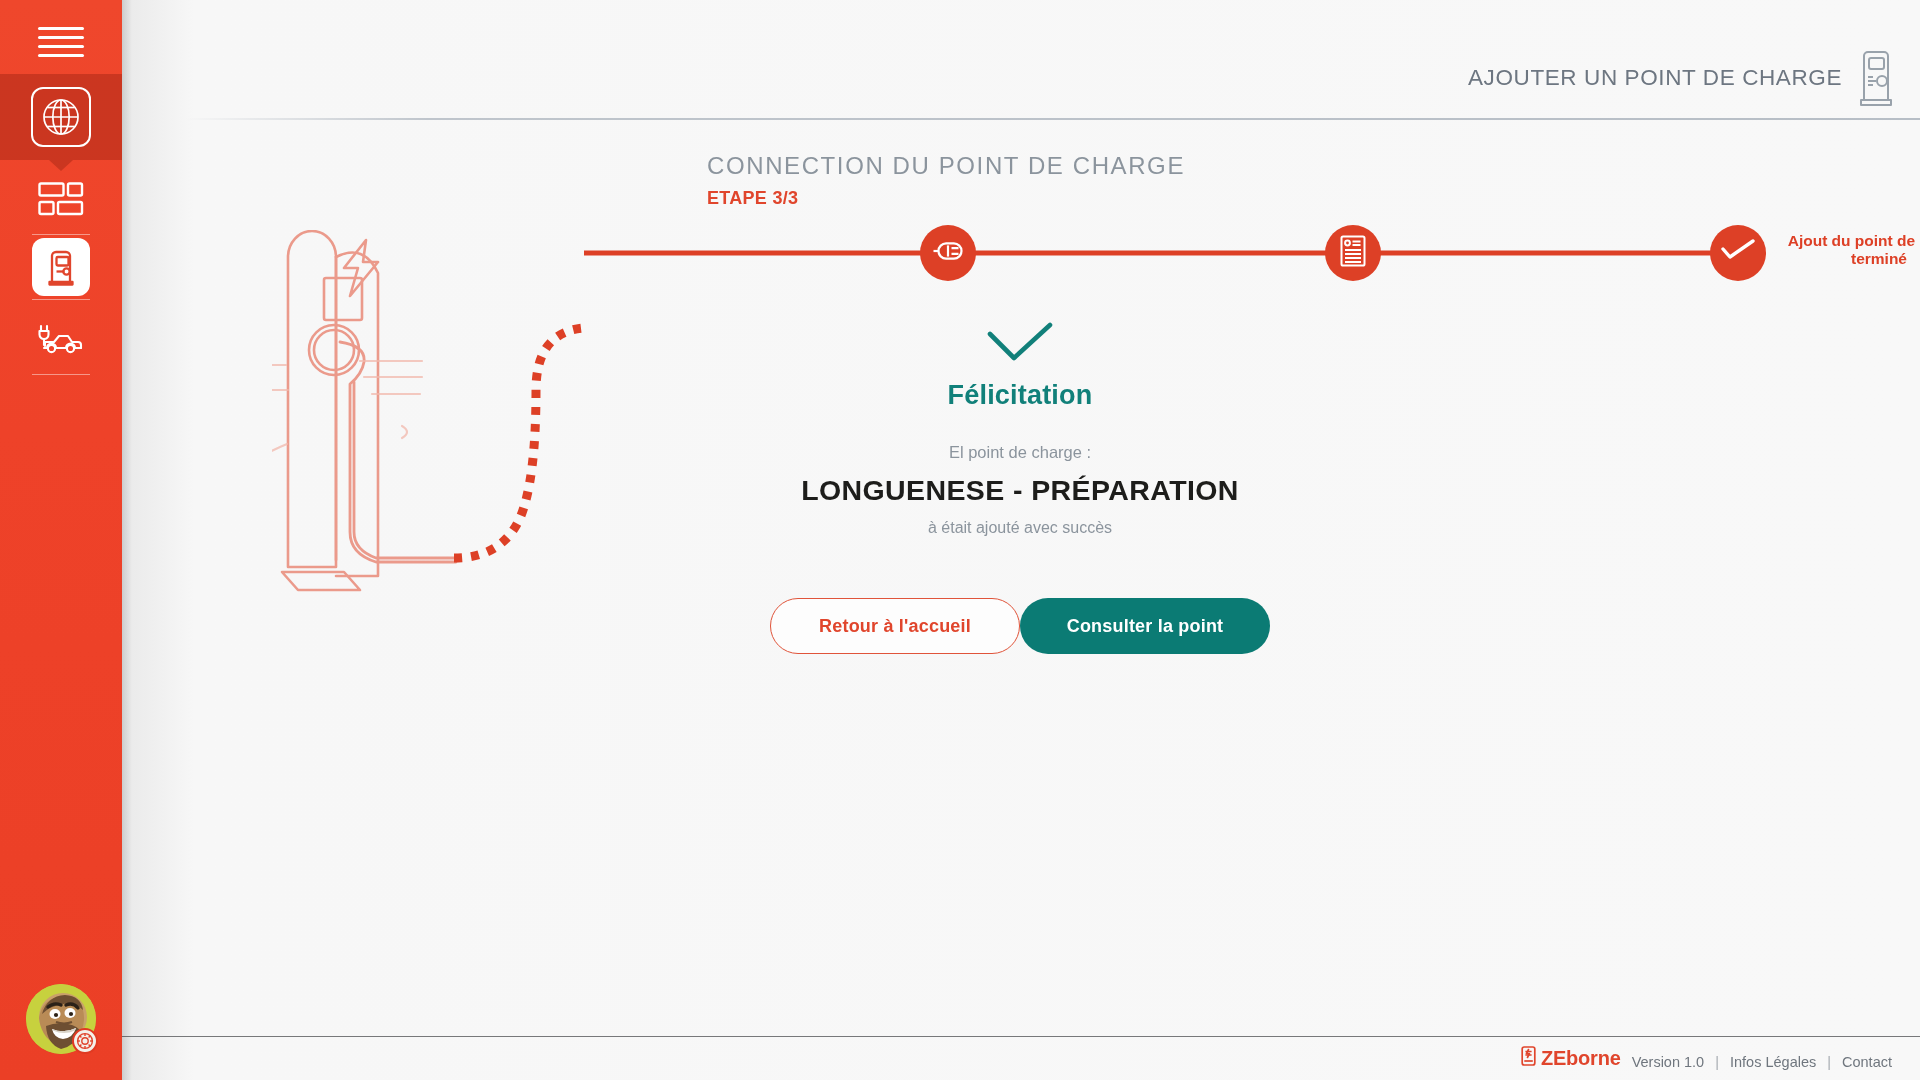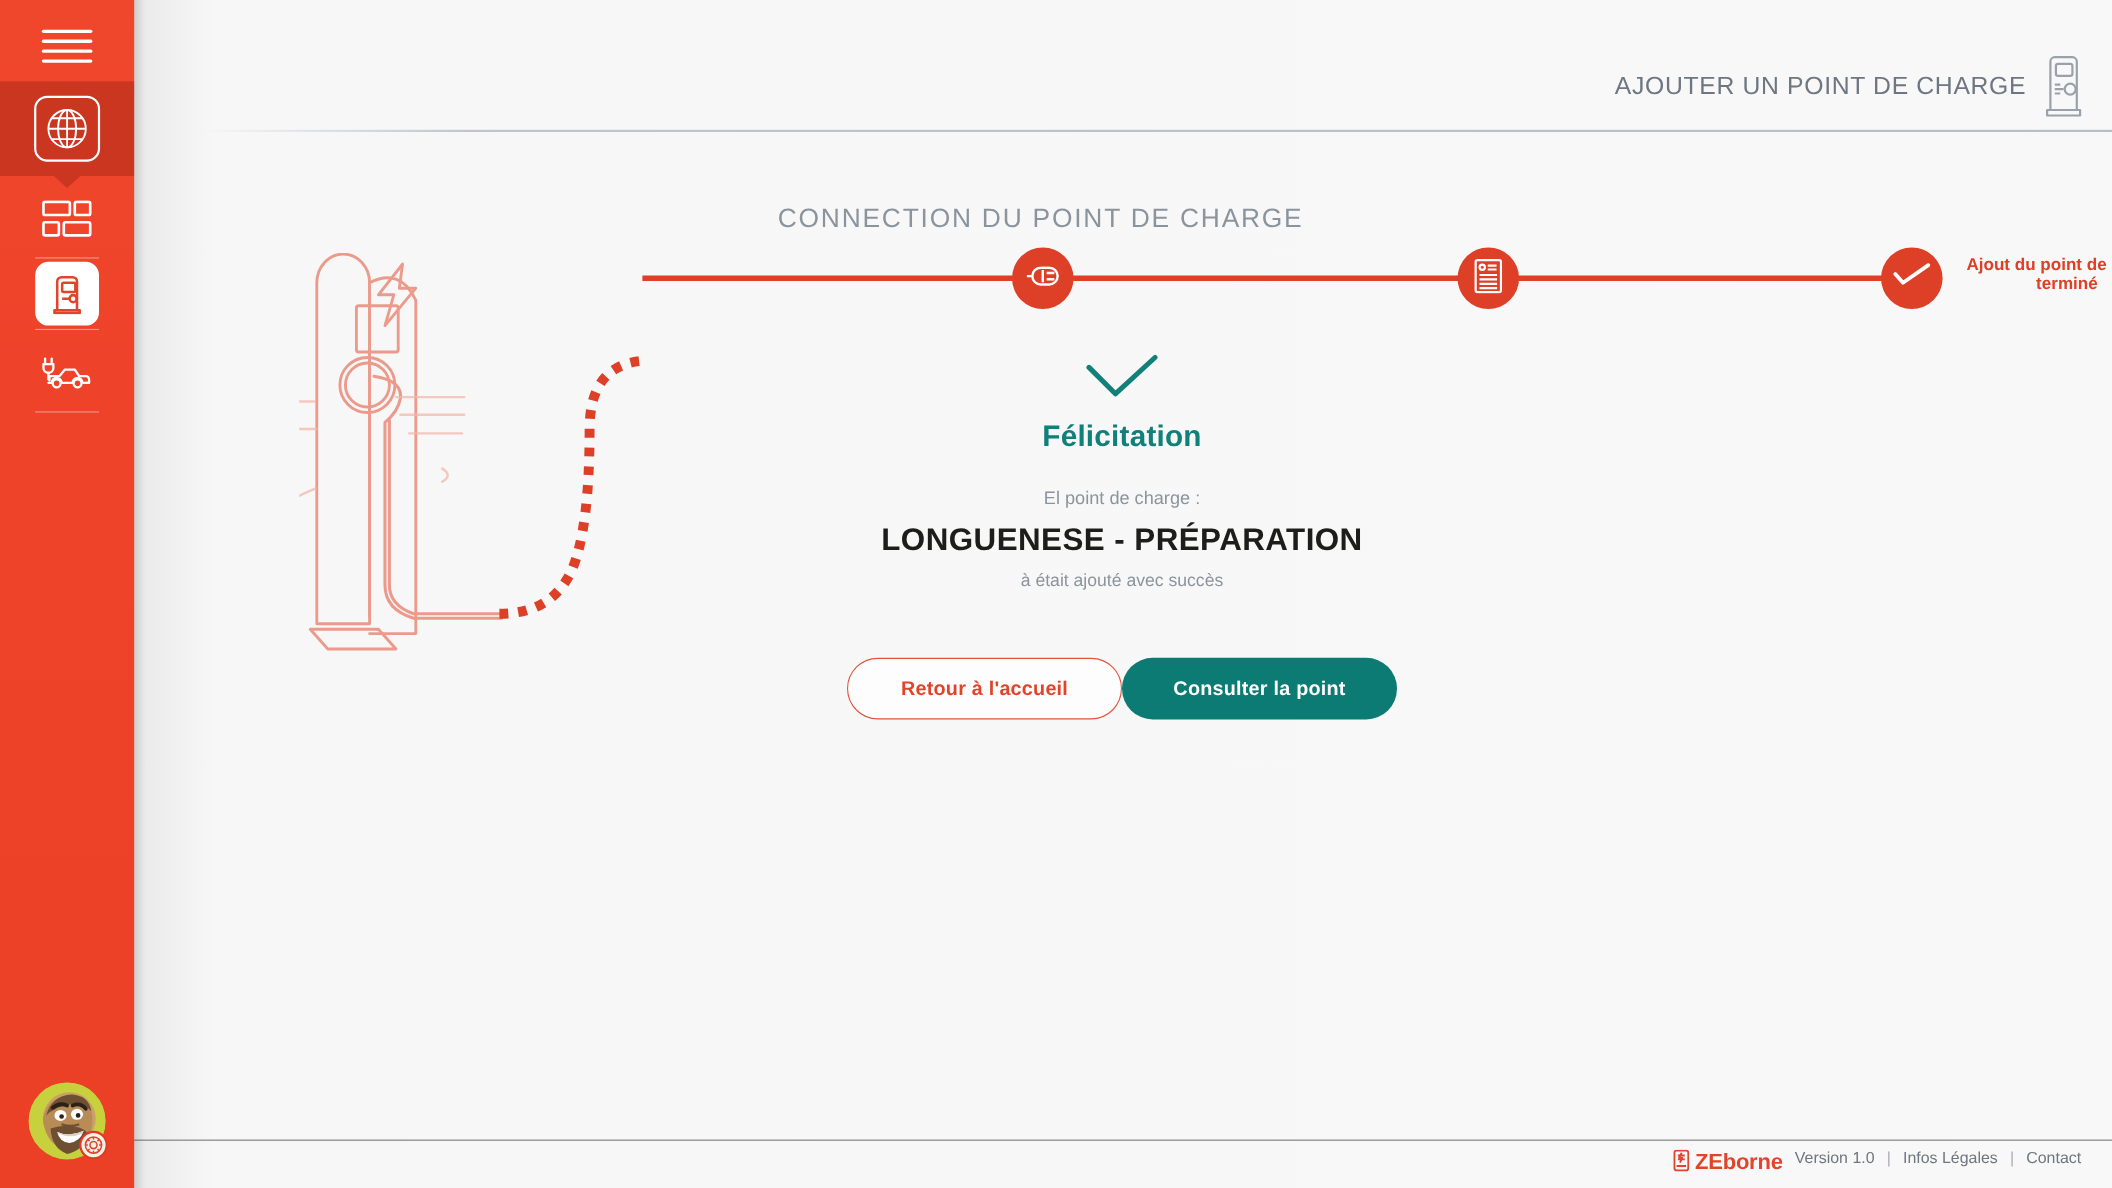--- a/index.html
+++ b/index.html
@@ -67,21 +67,21 @@
   .topbar-title {
     position:absolute; right:78px; top:78px; transform:translateY(-50%);
     font-size: 22.5px; letter-spacing:0.6px; color:#6d7681;
     font-weight:400; white-space:nowrap;
   }
   .topbar-icon { position:absolute; right:22px; top:48px; }
   .topbar-rule { position:absolute; left:32px; right:0px; top:118px; height:2px;
      background: linear-gradient(90deg, rgba(190,196,203,0) 0%, #bfc5cc 14%, #b7bec6 100%); }
 
   .page-head { position:absolute; left:585px; top:152px; }
-  .page-title { font-size:24px; letter-spacing:1.6px; color:#8b949d; font-weight:400;margin-top:33px; }
+  .page-title { font-size:24px; letter-spacing:1.6px; color:#8b949d; font-weight:400; }
   .page-step { margin-top:8px; font-size:18px; font-weight:700; color:#e0452c; letter-spacing:0.3px; }
 
   
   .progress { position:absolute; left:0; right:0; top:0; height:1080px; pointer-events:none; }
   .step-node { position:absolute; width:56px; height:56px; border-radius:50%; background:#dd4026;
      display:flex; align-items:center; justify-content:center; pointer-events:auto; cursor:pointer; }
   #node1 { left:798px; top:225px; }
   #node2 { left:1203px; top:225px; }
   #node3 { left:1588px; top:225px; }
   .step-label { position:absolute; left:1657px; top:232px; width:200px; text-align:center;
@@ -97,21 +97,21 @@
   .sub2 { margin-top:12px; font-size:16px; color:#8b949d; }
 
   .btn-row { position:absolute; left:0; right:0; top:598px; display:flex; justify-content:center; margin-left:-2px; }
   .btn { border-radius:999px; font-size:18px; font-weight:700; cursor:pointer; letter-spacing:0.2px;
      display:flex; align-items:center; justify-content:center; }
   .btn-outline { width:250px; height:56px; background:#fdfdfd; border:1.6px solid #e0543a; color:#e0452c; }
   .btn-solid { width:250px; height:56px; background:#0b7b74; border:none; color:#fff; }
 
   
   .footer-rule { position:absolute; left:0; right:0; bottom:43px; height:1px; background:#77787a; }
-  .footer { position:absolute; right:28px; bottom:10px; display:flex; align-items:flex-start; gap:11px;
+  .footer { position:absolute; right:28px; bottom:10px; display:flex; align-items:flex-end; gap:11px;
      font-size:14.5px; color:#6f767e; }
   .zeb-logo { display:flex; align-items:center; gap:5px; }
   .zeb-text { font-size:20px; font-weight:700; color:#e0452c; letter-spacing:-0.2px; }
   .fsep { color:#a8adb3; }
   .flink { cursor:pointer; }
 
   
   .illus { position:absolute; left:150px; top:230px; pointer-events:none; }
 </style>
 </head>
@@ -234,20 +234,21 @@
           <path d="M12 29 h5 M12 37 h5"></path>
           <circle cx="26" cy="33" r="5"></circle>
           <path d="M5 52 h30 v5 h-30 z"></path>
         </svg>
       </span>
       <div class="topbar-rule"></div>
     </header>
 
     <div class="page-head">
       <div class="page-title">CONNECTION DU POINT DE CHARGE</div>
+      <div class="page-step">ETAPE 3/3</div>
     </div>
 
     <div class="illus">
       <svg width="430" height="480" viewBox="0 0 430 480" fill="none">
         <g stroke="#eb9a8b" stroke-width="2.6" stroke-linejoin="round" stroke-linecap="round" fill="none">
           <path d="M16 115 q0 -88 0 -88 a24 26 0 0 1 48 0 v310 h-48 z"></path>
           <path d="M64 27 q28 -14 42 16 v303 h-42"></path>
           <path d="M10 342 h62 l16 18 h-62 z"></path>
           <path d="M64 330 v-303"></path>
           <path d="M94 10 l-22 28 h14 l-8 28 l28 -34 h-15 z"></path>

